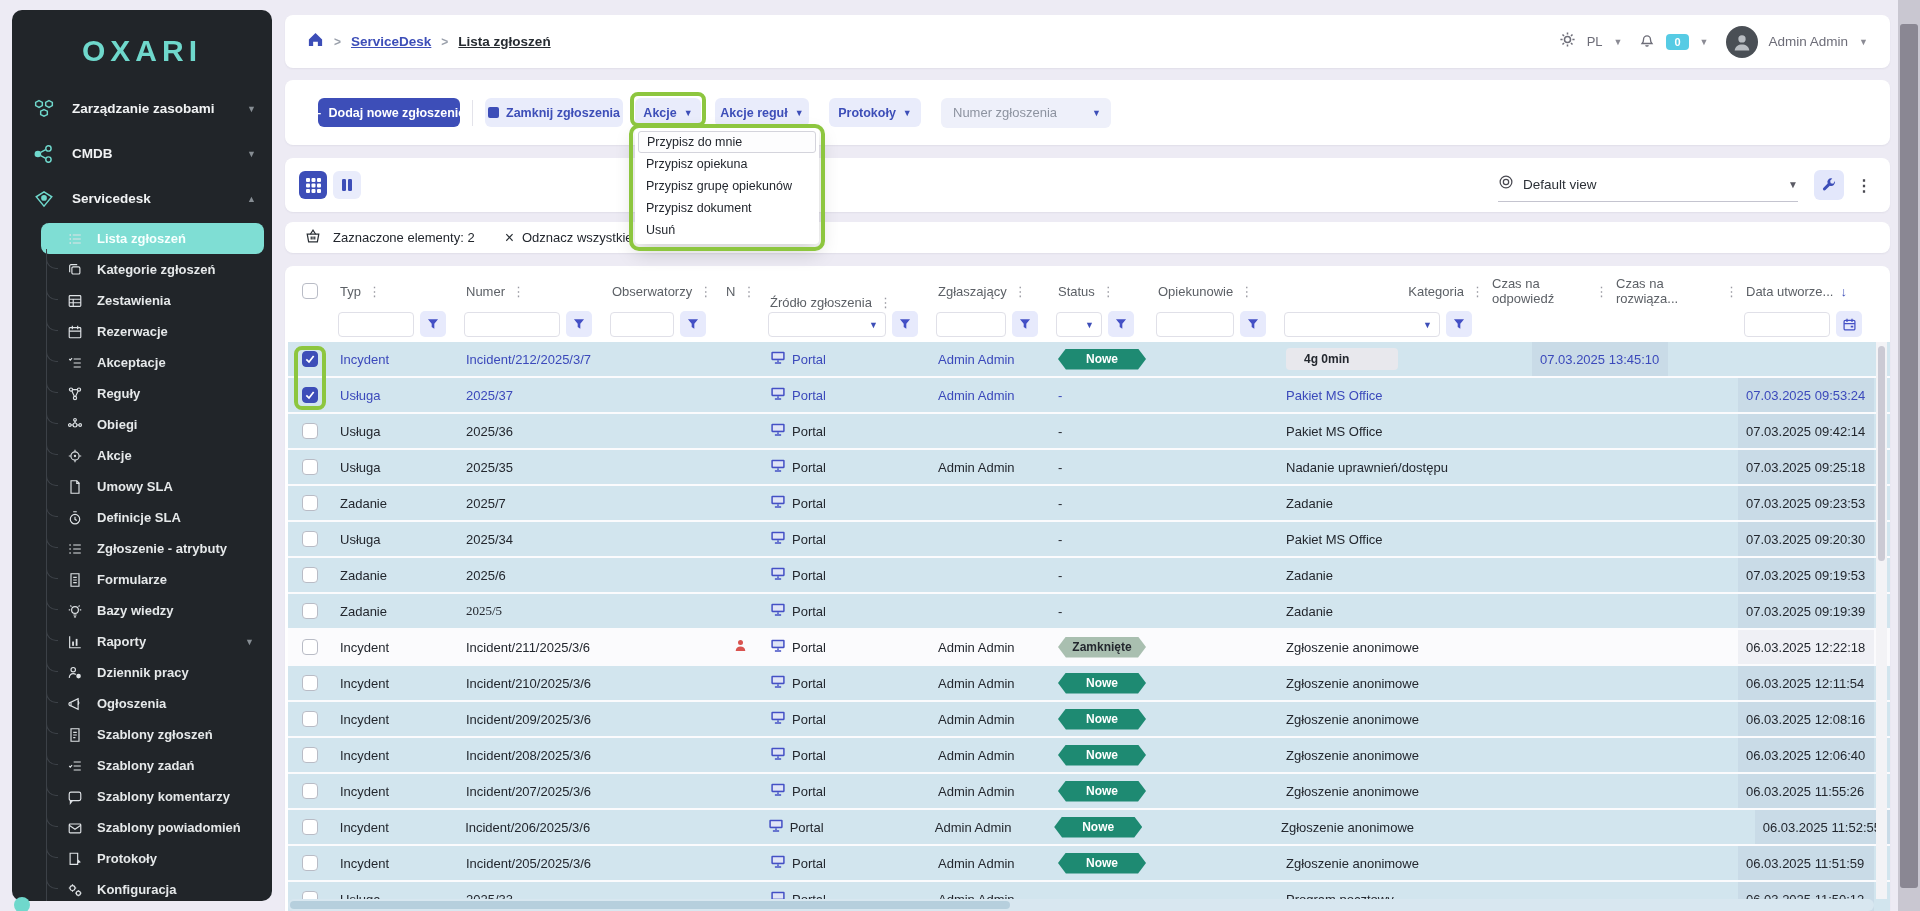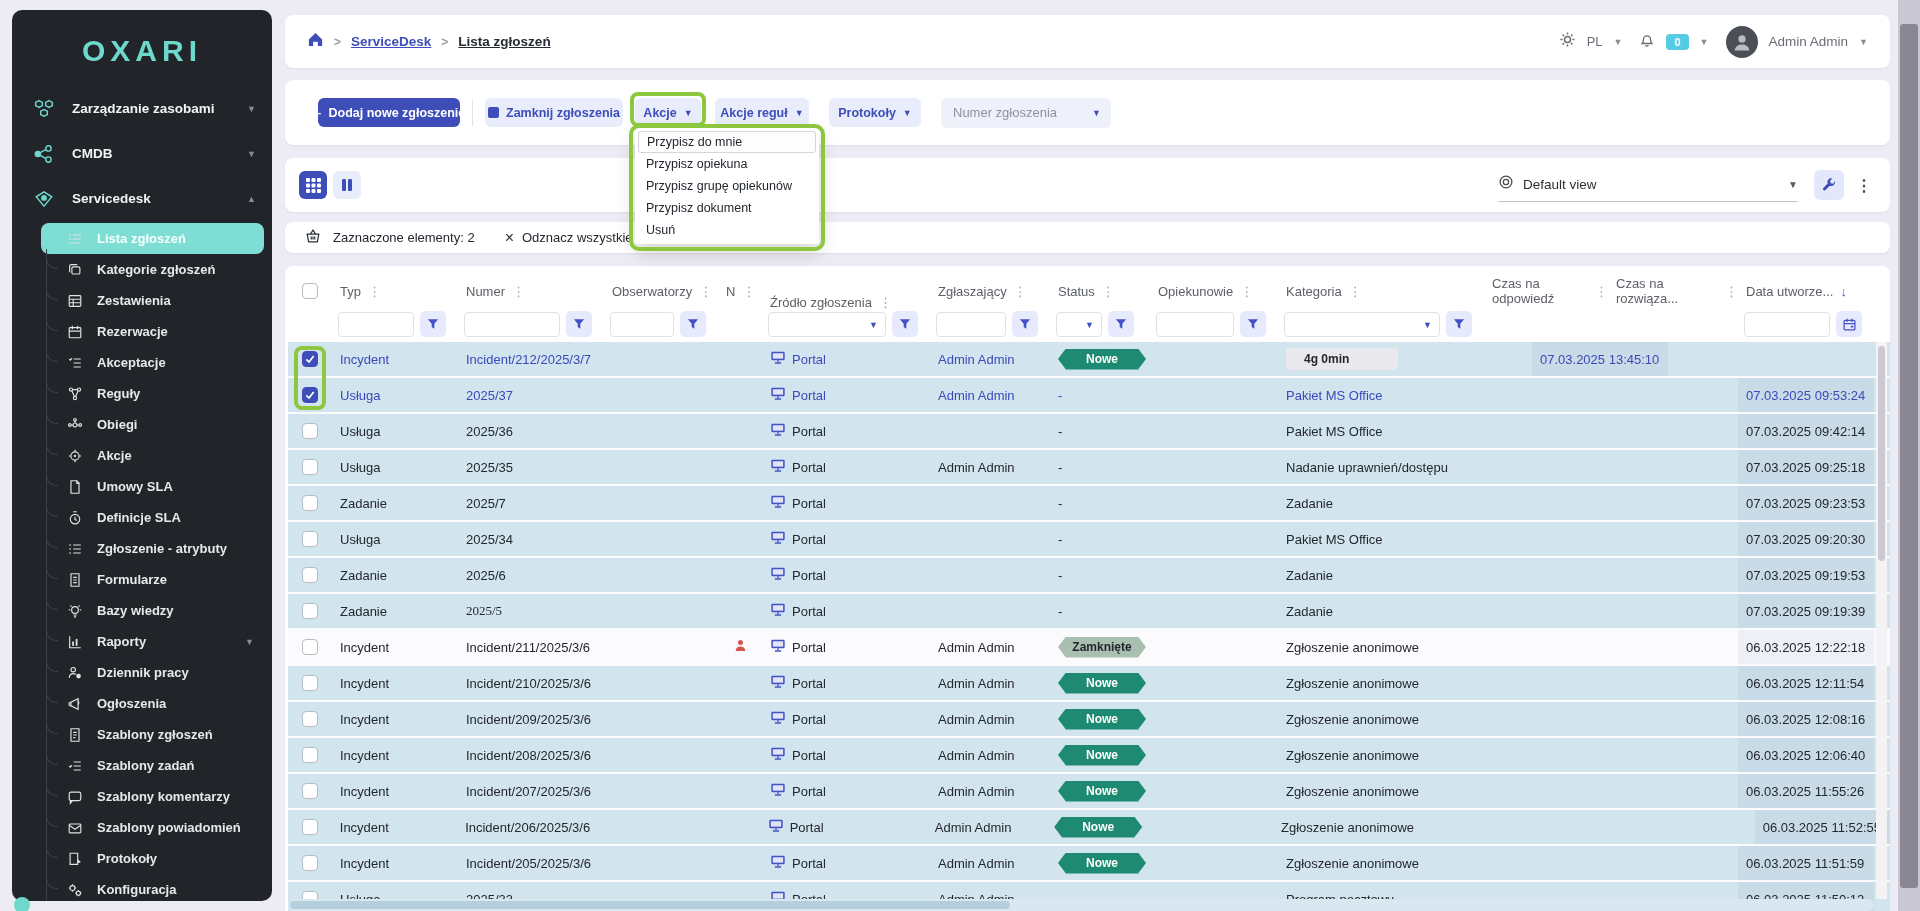--- a/index.html
+++ b/index.html
@@ -531,21 +531,21 @@
           <span class="kebab">⋮</span>
         </div>
         <div class="th" style="width: 100px;">
           <span>Status</span>
           <span class="kebab">⋮</span>
         </div>
         <div class="th" style="width: 128px;">
           <span>Opiekunowie</span>
           <span class="kebab">⋮</span>
         </div>
-        <div class="th" style="width: 206px;">
+        <div class="th" style="width: 206px; justify-content: flex-end;">
           <span>Kategoria</span>
           <span class="kebab">⋮</span>
         </div>
         <div class="th" style="width: 124px;">
           <span>Czas na odpowiedź</span>
           <span class="kebab">⋮</span>
         </div>
         <div class="th" style="width: 130px;">
           <span>Czas na rozwiąza...</span>
           <span class="kebab">⋮</span>

